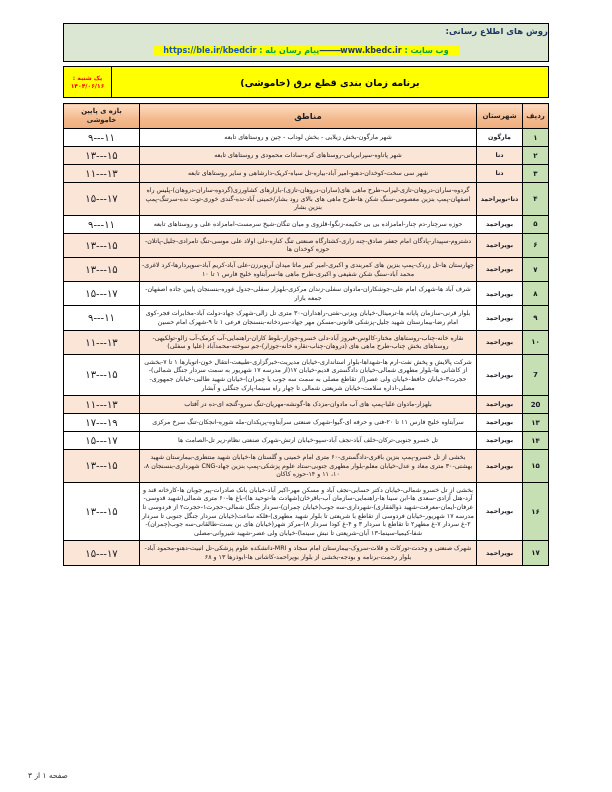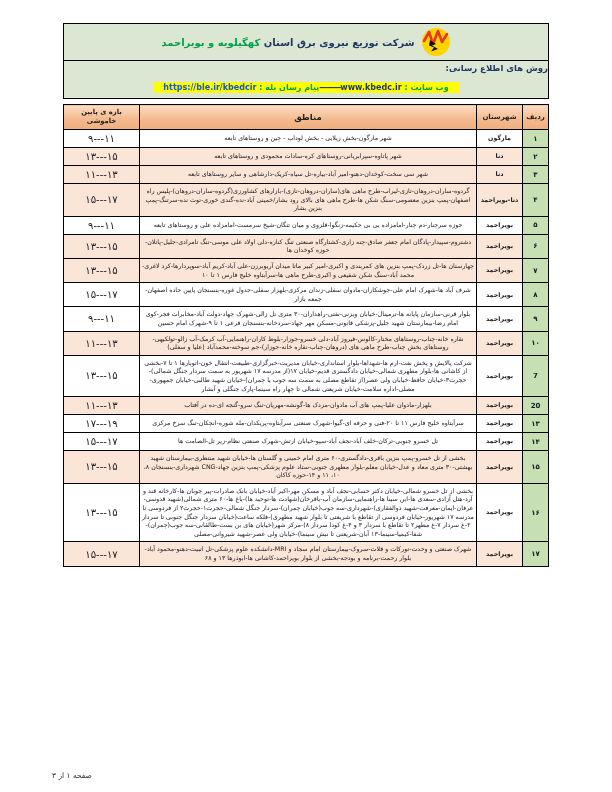--- a/index.html
+++ b/index.html
@@ -43,54 +43,48 @@
 
   td.c-num{background:#c6e0b4;font-size:7px;font-weight:bold;}
   td.c-county{font-size:6.3px;font-weight:bold;line-height:8.5px;}
   td.c-regions{font-size:6.3px;line-height:8.6px;padding:5px 4px;}
   td.c-time{font-size:10px;font-weight:normal;}
   td.c-time span{direction:ltr;unicode-bidi:embed;}
   tr.white td.c-county,tr.white td.c-regions,tr.white td.c-time{background:#ffffff;}
   tr.peach td.c-county,tr.peach td.c-regions,tr.peach td.c-time{background:#fbe5d6;}
 
   
-  .footer{position:absolute;left:52px;bottom:12px;font-size:7.5px;color:#333;}
+  .footer{position:absolute;left:28px;bottom:12px;font-size:7.5px;color:#333;}
 </style>
 </head>
 <body>
 
 <div class="page">
   <div class="doc">
 
     <div class="head-block">
-      <div class="band1">
-        <span class="logo">
-          <svg viewBox="0 0 30 30" width="30" height="30">
-            <circle cx="15" cy="15" r="14" fill="#ffd400"></circle>
-            <path d="M3,14 L8,5 L12,17 L17,4 L21,15 L26,7" fill="none" stroke="#e8351e" stroke-width="2.6" stroke-linejoin="round" stroke-linecap="round"></path>
-            <path d="M9,13 L15,17 L11,18.5 L17,22 L10,24.5 L13,20.5 L8,18.5 Z" fill="#111"></path>
-          </svg>
-        </span>
-        <span class="company">
-          <span>شرکت توزیع نیروی برق استان</span>
-          <span class="hl-green">کهگیلویه و بویراحمد</span>
-        </span>
-      </div>
       <div class="band2">
         <div class="info-label">روش های اطلاع رسانی:</div>
         <div class="contact-line">
           <span class="contact-strip">
             <span class="lbl">وب سایت :</span>
             <span class="url ltr">www.kbedc.ir</span><span class="sep">———</span><span class="lbl">پیام رسان بله :</span>
             <span class="link ltr">https://ble.ir/kbedcir</span>
           </span>
         </div>
       </div>
     </div>
 
+    <div class="title-bar">
+      <div class="main-title">برنامه زمان بندی قطع برق (خاموشی)</div>
+      <div class="date-cell">
+        <span>یک شنبه :</span>
+        <span>۱۴۰۴/۰۶/۱۶</span>
+      </div>
+    </div>
 
     <table class="sched">
       <colgroup>
           <col class="c1">
           <col class="c2">
           <col class="c3">
           <col class="c4">
         </colgroup>
       <thead>
         <tr>

